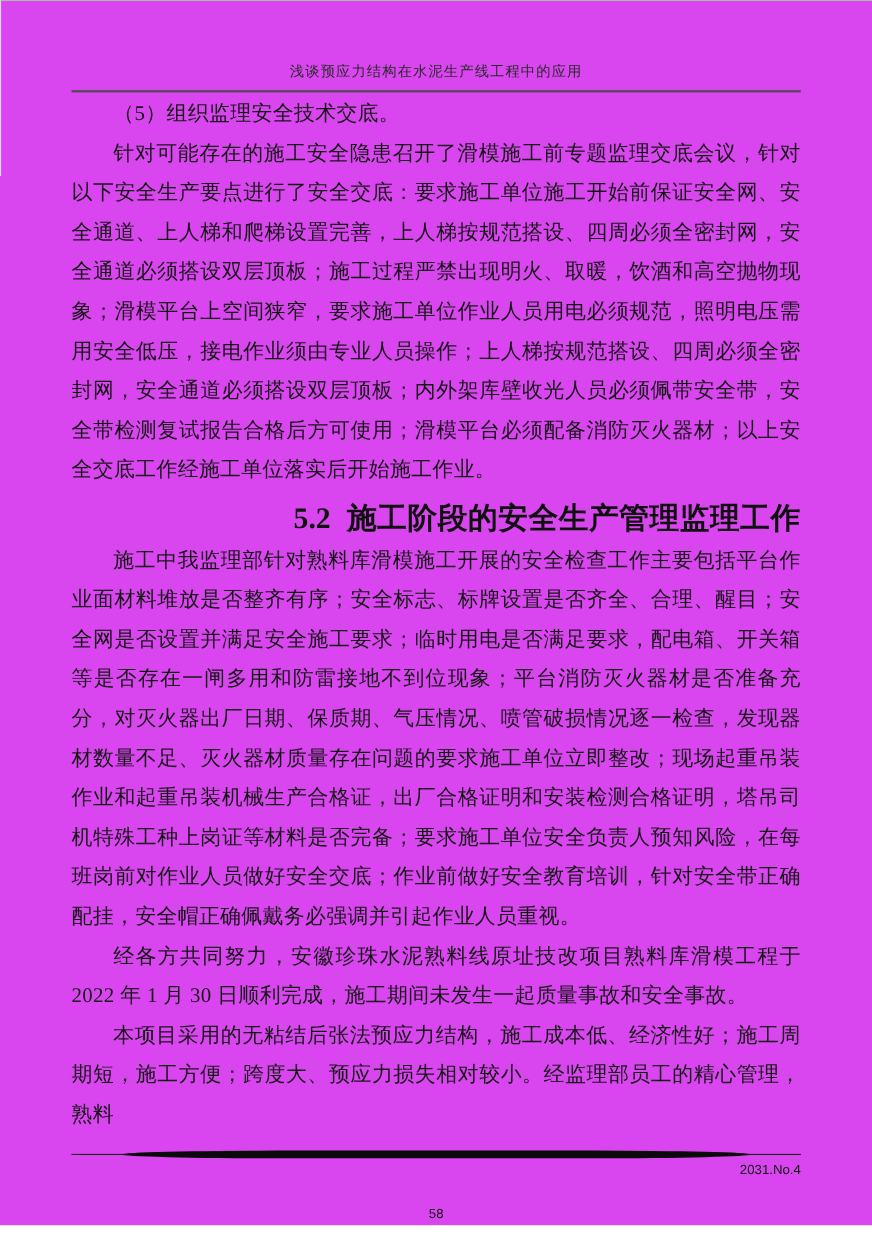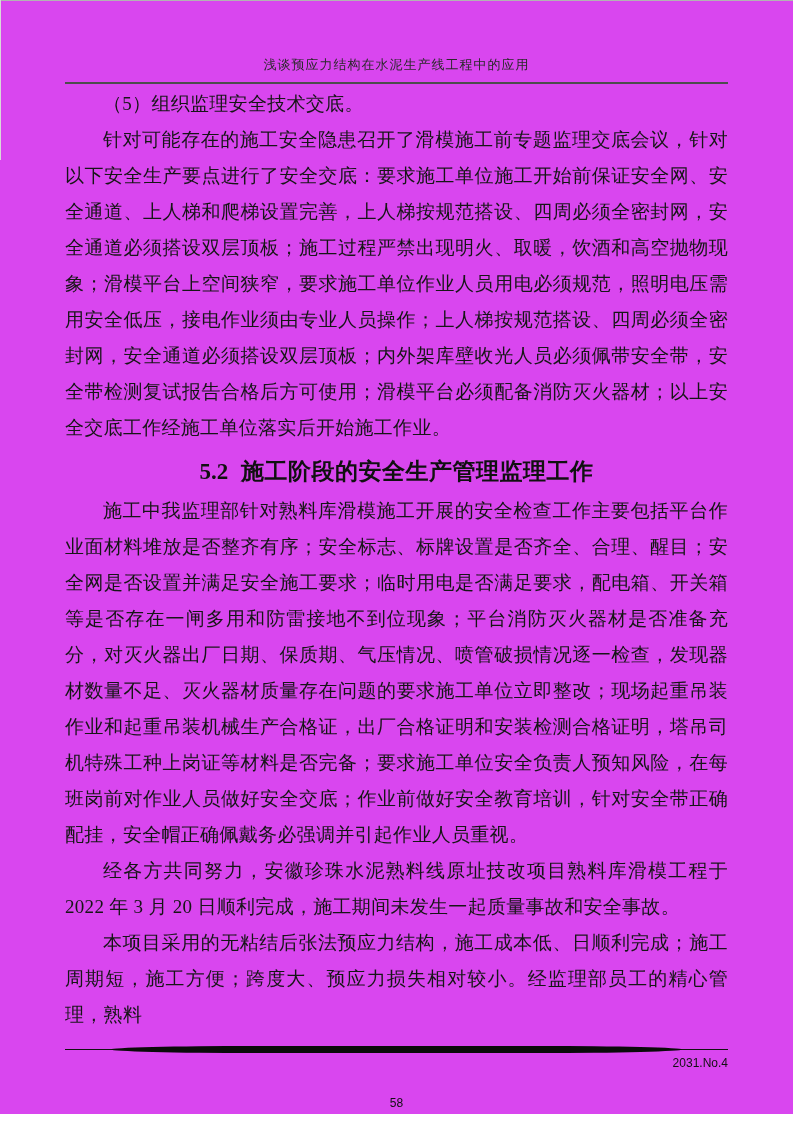--- a/index.html
+++ b/index.html
@@ -44,25 +44,25 @@
   .para {
     margin: 0;
     font-size: 19px;
     line-height: 36px;
     text-align: justify;
     text-indent: 2em;
     letter-spacing: 0.3px;
   }
   .heading {
     margin: 6px 0 2px 0;
-    font-size: 23px;
+    font-size: 27px;
     line-height: 38px;
     font-weight: 700;
     color: #101010;
-    text-align: center;
+    text-align: right;
   }
   .heading .h-num {
     font-family: "Liberation Serif", "DejaVu Serif", serif;
     font-weight: 700;
     margin-right: 0.55em;
   }
   .heading .h-title {
     font-family: "Liberation Sans", "DejaVu Sans", sans-serif;
     font-weight: 700;
     letter-spacing: 0.5px;
@@ -118,24 +118,24 @@
     <p class="para">（5）组织监理安全技术交底。</p>
 
     <p class="para">针对可能存在的施工安全隐患召开了滑模施工前专题监理交底会议，针对以下安全生产要点进行了安全交底：要求施工单位施工开始前保证安全网、安全通道、上人梯和爬梯设置完善，上人梯按规范搭设、四周必须全密封网，安全通道必须搭设双层顶板；施工过程严禁出现明火、取暖，饮酒和高空抛物现象；滑模平台上空间狭窄，要求施工单位作业人员用电必须规范，照明电压需用安全低压，接电作业须由专业人员操作；上人梯按规范搭设、四周必须全密封网，安全通道必须搭设双层顶板；内外架库壁收光人员必须佩带安全带，安全带检测复试报告合格后方可使用；滑模平台必须配备消防灭火器材；以上安全交底工作经施工单位落实后开始施工作业。</p>
 
     <h2 class="heading">
       <span class="h-num">5.2</span><span class="h-title">施工阶段的安全生产管理监理工作</span>
     </h2>
 
     <p class="para">施工中我监理部针对熟料库滑模施工开展的安全检查工作主要包括平台作业面材料堆放是否整齐有序；安全标志、标牌设置是否齐全、合理、醒目；安全网是否设置并满足安全施工要求；临时用电是否满足要求，配电箱、开关箱等是否存在一闸多用和防雷接地不到位现象；平台消防灭火器材是否准备充分，对灭火器出厂日期、保质期、气压情况、喷管破损情况逐一检查，发现器材数量不足、灭火器材质量存在问题的要求施工单位立即整改；现场起重吊装作业和起重吊装机械生产合格证，出厂合格证明和安装检测合格证明，塔吊司机特殊工种上岗证等材料是否完备；要求施工单位安全负责人预知风险，在每班岗前对作业人员做好安全交底；作业前做好安全教育培训，针对安全带正确配挂，安全帽正确佩戴务必强调并引起作业人员重视。</p>
 
-    <p class="para">经各方共同努力，安徽珍珠水泥熟料线原址技改项目熟料库滑模工程于 2022 年 3 月 20 日顺利完成，施工期间未发生一起质量事故和安全事故。</p>
+    <p class="para">经各方共同努力，安徽珍珠水泥熟料线原址技改项目熟料库滑模工程于 2022 年 1 月 30 日顺利完成，施工期间未发生一起质量事故和安全事故。</p>
 
 
-    <p class="para">本项目采用的无粘结后张法预应力结构，施工成本低、日顺利完成；施工周期短，施工方便；跨度大、预应力损失相对较小。经监理部员工的精心管理，熟料</p>
+    <p class="para">本项目采用的无粘结后张法预应力结构，施工成本低、经济性好；施工周期短，施工方便；跨度大、预应力损失相对较小。经监理部员工的精心管理，熟料</p>
 
   </main>
 
   <footer>
     <div class="footer-rule-wrap">
       <div class="footer-rule-thin"></div>
       <div class="footer-rule-lens"></div>
     </div>
     <div class="footer-row">
       <span class="page-number">58</span>

